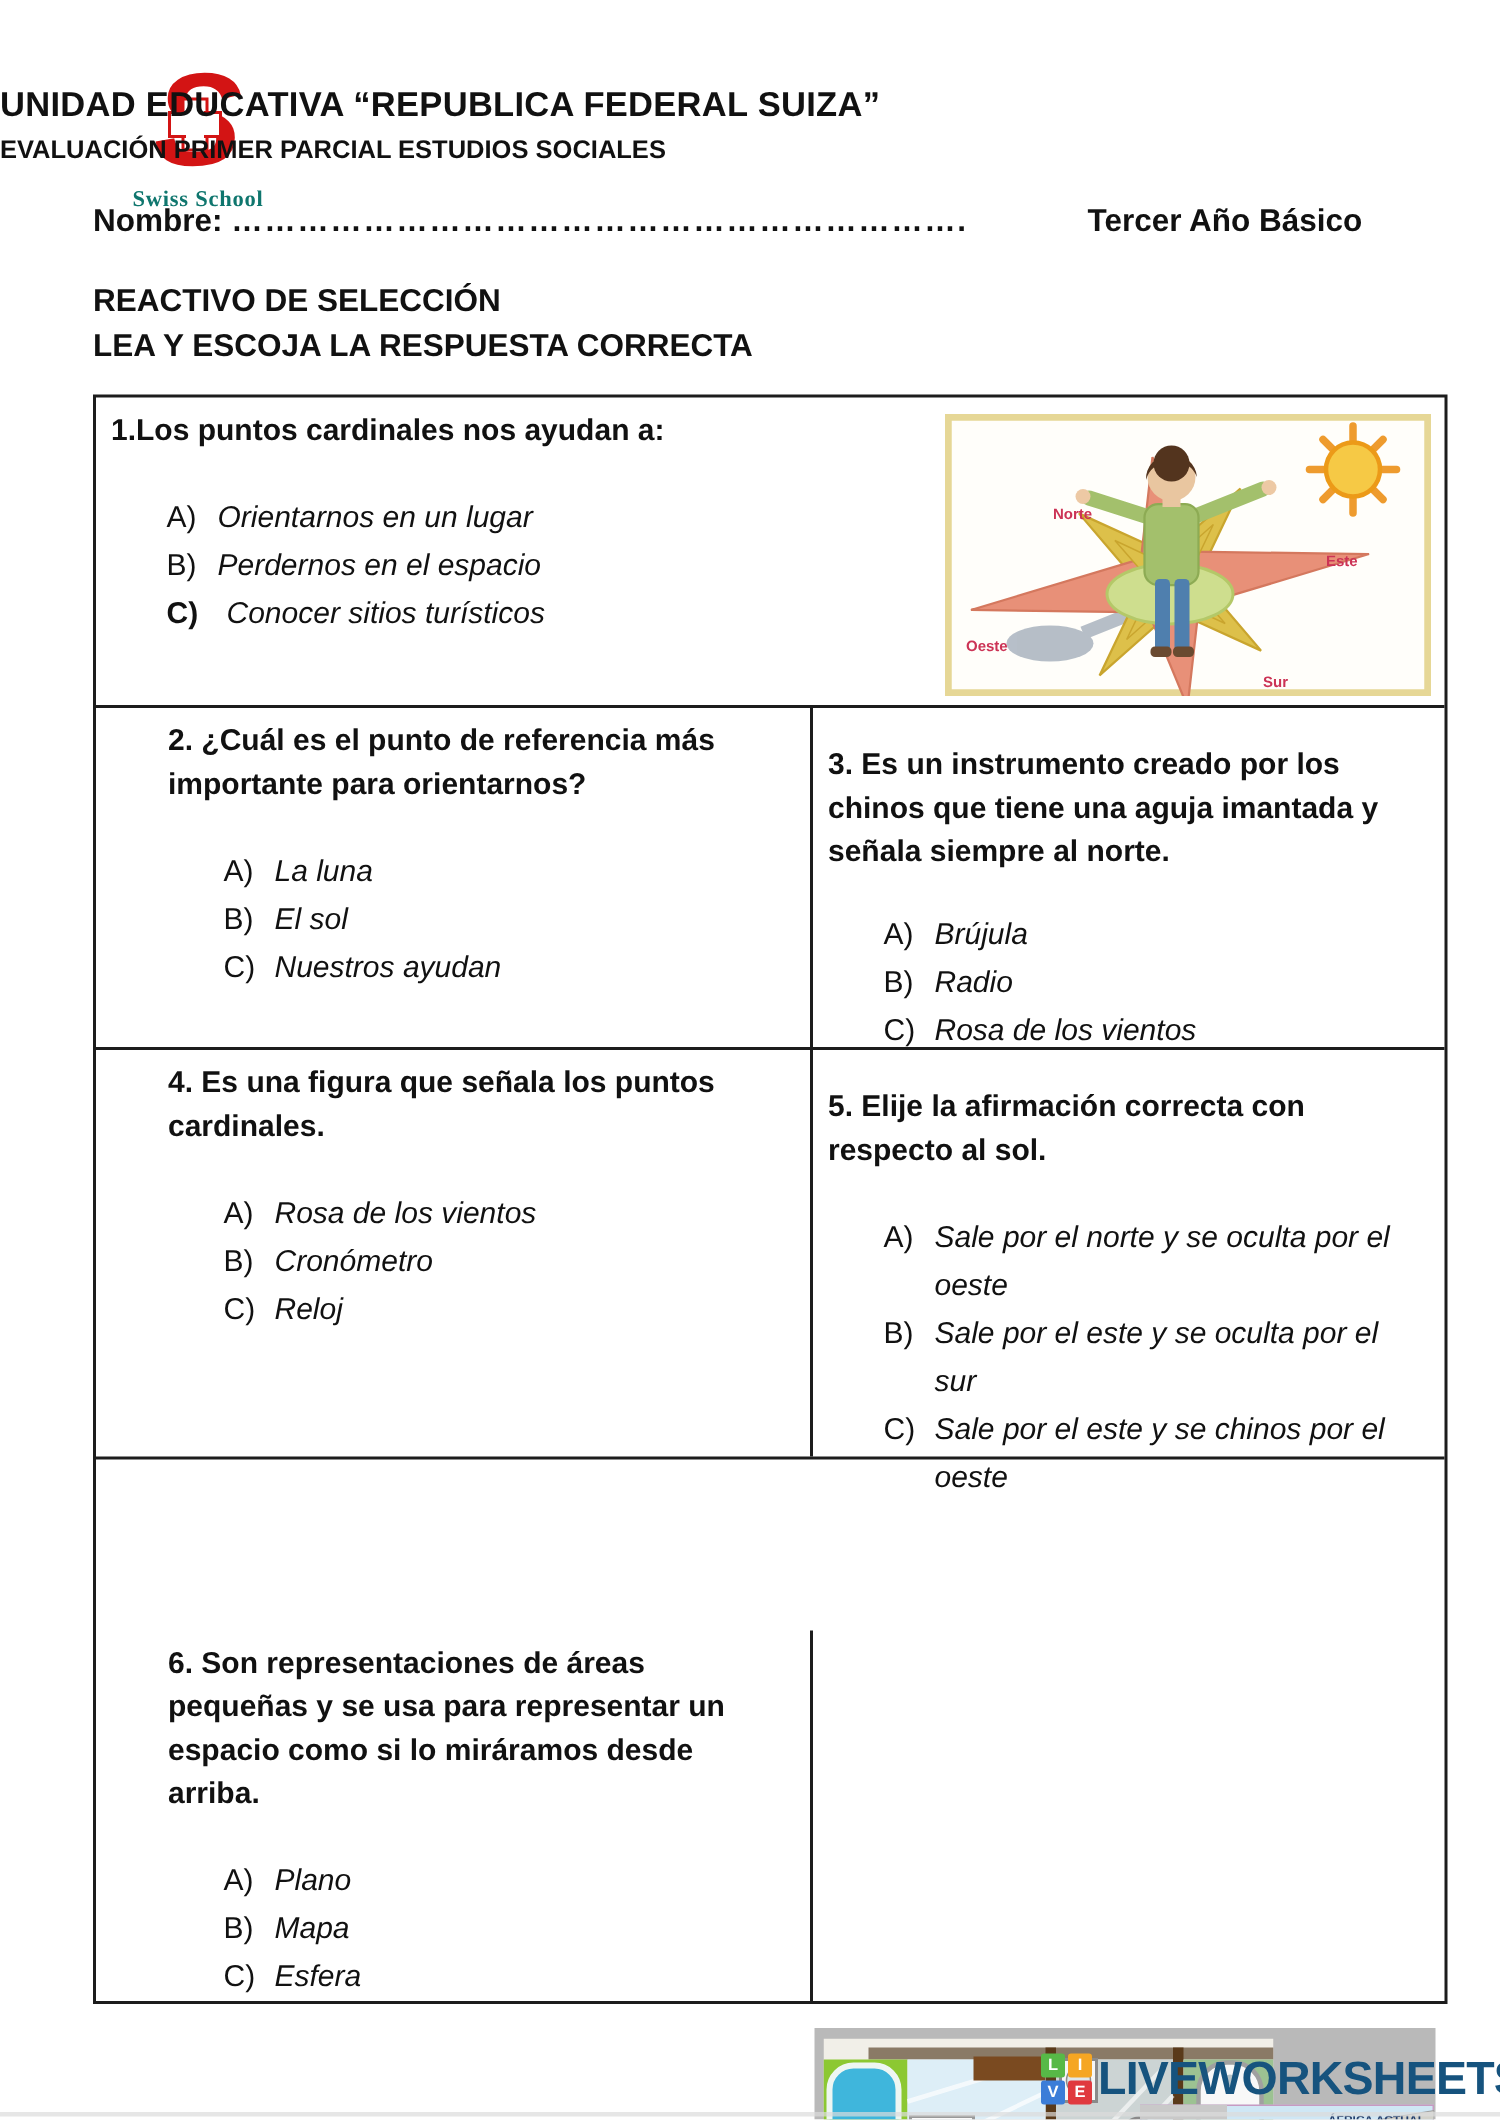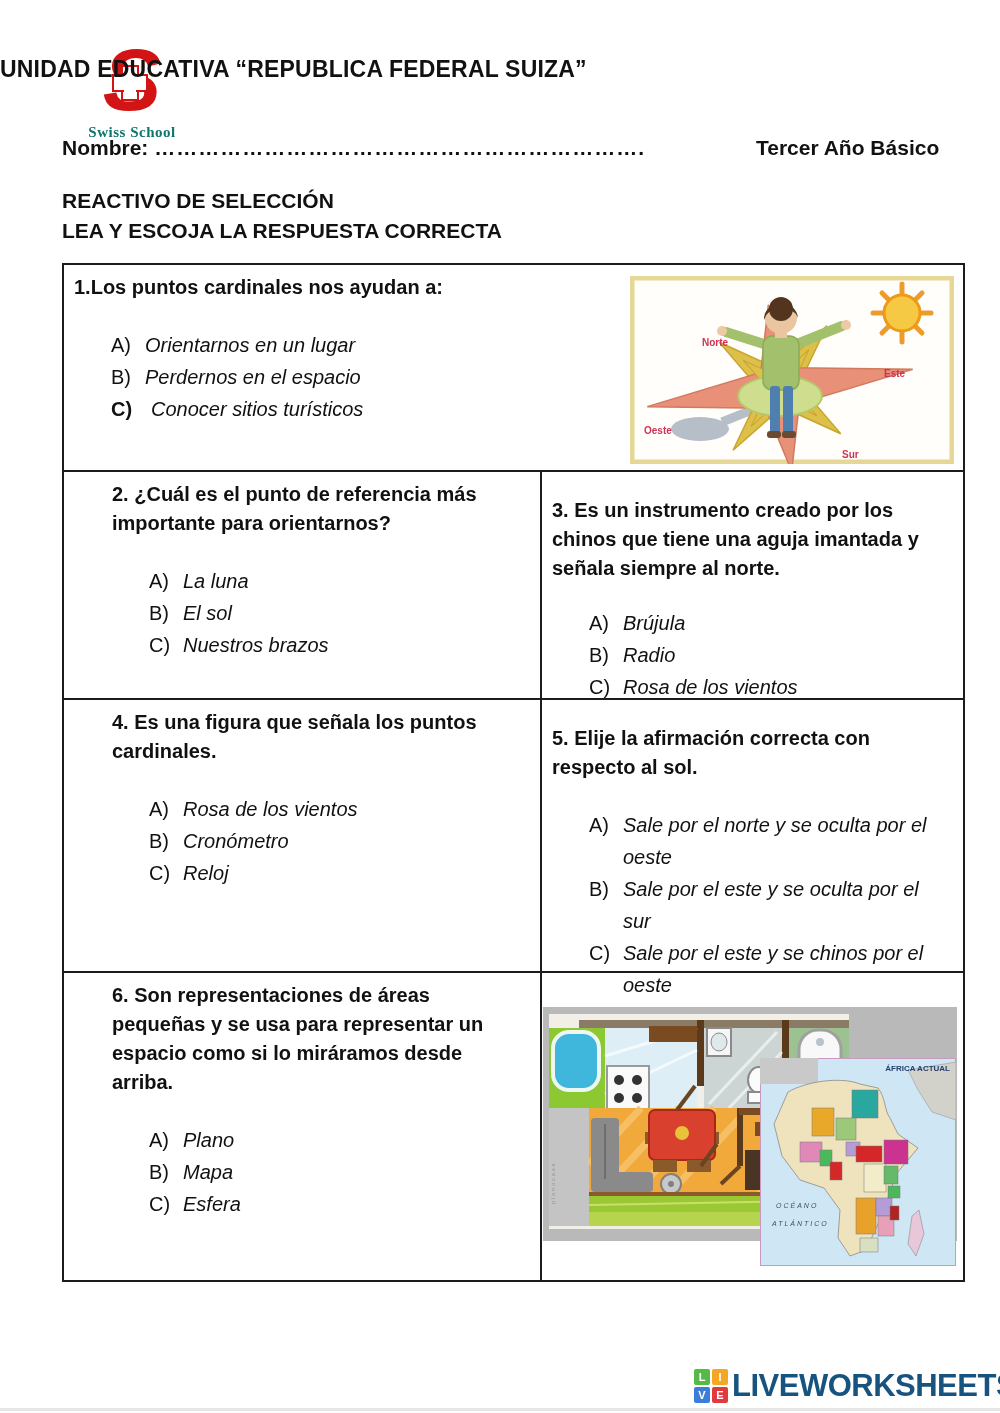--- a/index.html
+++ b/index.html
@@ -11,32 +11,32 @@
   
   .logo { position:absolute; left:72px; top:40px; width:120px; text-align:center; }
   .logo-text { font-family:Liberation Serif, serif; font-weight:bold; font-size:15px;
                color:#0f766e; margin-top:-2px; letter-spacing:0.5px; }
   .titles { position:absolute; left:0; top:56px; width:1000px; text-align:left; }
   .title-main { font-size:23px; font-weight:bold; letter-spacing:0.2px; }
   .title-sub  { font-size:17px; font-weight:bold; margin-top:7px; }
 
   .name-row { position:absolute; left:62px; top:136px; width:903px; font-size:21px; font-weight:bold; }
   .name-dots { letter-spacing:1px; }
-  .grade { position:absolute; left:694px; top:0;text-align:center; }
+  .grade { position:absolute; left:663px; top:0;text-align:center; }
 
   .instructions { position:absolute; left:62px; top:186px; font-size:21px; font-weight:bold; line-height:30px; }
 
   
   .qtable { position:absolute; left:62px; top:263px; width:903px; border:2px solid #1c1c1c; box-sizing:border-box; }
   .trow { display:flex; box-sizing:border-box; }
   .trow + .trow { border-top:2px solid #1c1c1c; }
   .row1 { height:205px; position:relative;border-radius:30px; }
   .row2 { height:228px; }
   .row3 { height:273px; }
-  .row4 { height:309px; }
+  .row4 { height:363px;align-items:flex-end; }
   .cell { box-sizing:border-box; padding:6px 12px 0 10px; position:relative; }
   .cell-l { width:478px; border-right:2px solid #1c1c1c;padding-left:48px; }
   .cell-r { flex:1;margin-top:16px; }
   .cell-full { width:100%; }
 
   .qtext { font-size:20px; font-weight:bold; line-height:29px; margin:2px 0 0 0; }
   .opts { margin-top:27px; }
   .opts-tight { margin-top:24px; }
   .option { display:flex; margin-left:37px; font-size:20px; line-height:32px; }
   .olet { width:34px; flex:none; }
@@ -77,20 +77,21 @@
         <rect x="33" y="35" width="34" height="16" fill="#ffffff" stroke="#d31414" stroke-width="2"></rect>
         <rect x="44" y="28" width="12" height="30" fill="#ffffff"></rect>
         <rect x="35" y="37" width="30" height="12" fill="#ffffff"></rect>
       </g>
     </svg>
     <div class="logo-text">Swiss School</div>
   </div>
 
   <div class="titles">
     <div class="title-main">UNIDAD EDUCATIVA “REPUBLICA FEDERAL SUIZA”</div>
+    <div class="title-sub">EVALUACIÓN PRIMER PARCIAL ESTUDIOS SOCIALES</div>
   </div>
 
   <div class="name-row">
     <span>Nombre:</span>
     <span class="name-dots">………………………………………………………….</span>
     <span class="grade">Tercer Año Básico</span>
   </div>
 
   <div class="instructions">
     <div>REACTIVO DE SELECCIÓN</div>
@@ -179,21 +180,21 @@
           <div class="option">
             <span class="olet">A)</span>
             <span class="otxt">La luna</span>
           </div>
           <div class="option">
             <span class="olet">B)</span>
             <span class="otxt">El sol</span>
           </div>
           <div class="option">
             <span class="olet">C)</span>
-            <span class="otxt">Nuestros brazos</span>
+            <span class="otxt">Nuestros ayudan</span>
           </div>
         </div>
       </div>
       <div class="cell cell-r">
         <p class="qtext">3. Es un instrumento creado por los chinos que tiene una aguja imantada y señala siempre al norte.</p>
         <div class="opts-tight opts">
           <div class="option">
             <span class="olet">A)</span>
             <span class="otxt">Brújula</span>
           </div>

